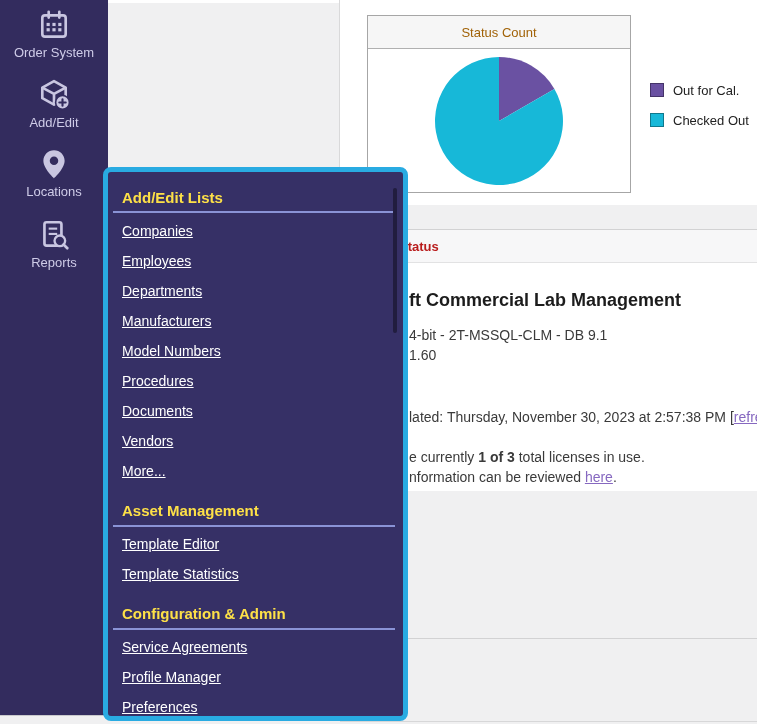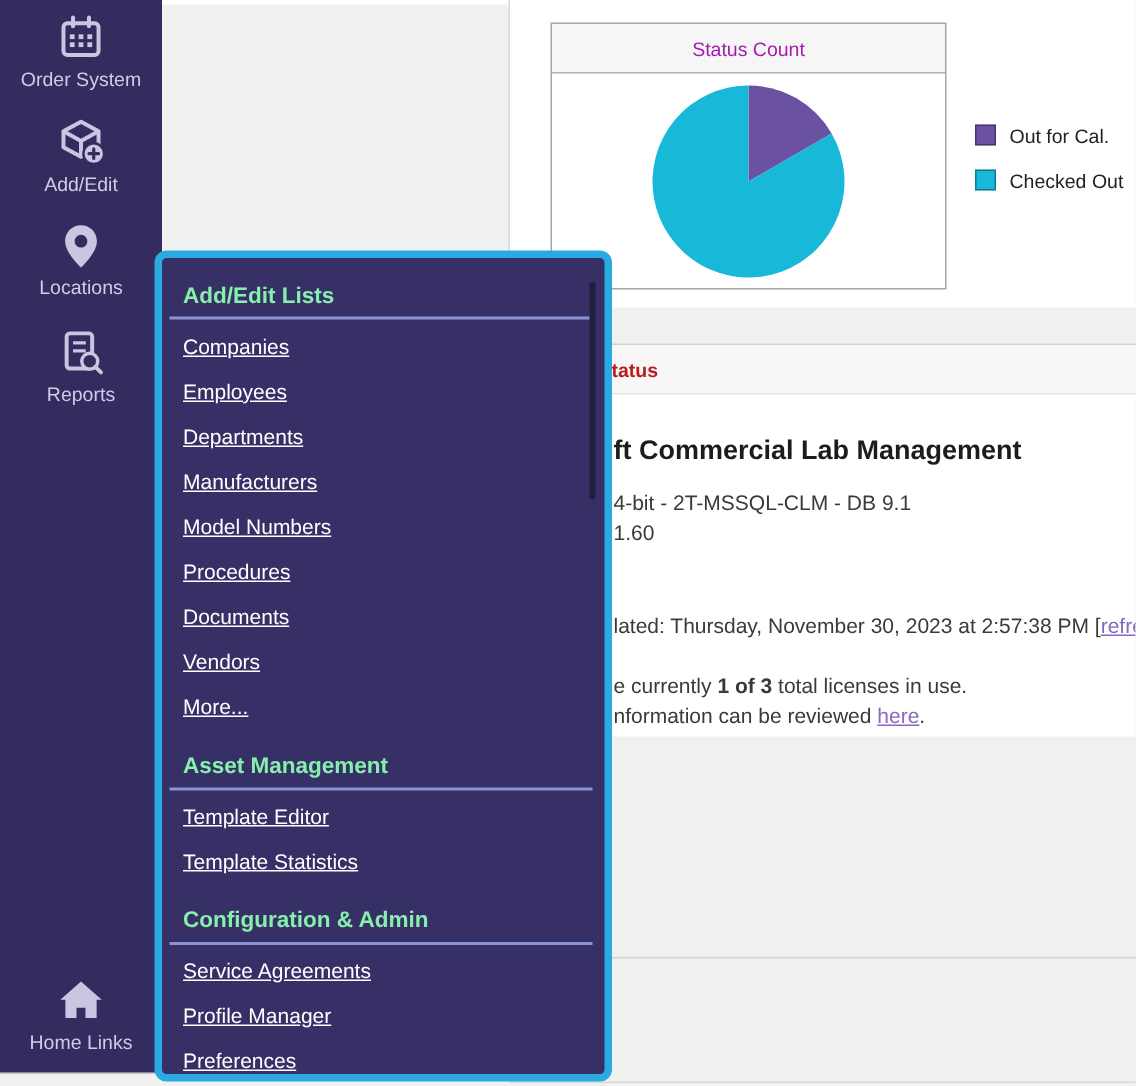--- a/index.html
+++ b/index.html
@@ -12,21 +12,21 @@
   .sb-item { position:absolute; left:0; width:108px; text-align:center; cursor:pointer; }
   .sb-item .icn { display:block; margin:0 auto; width:34px; height:34px; }
   .sb-item .lbl { display:block; margin-top:3px; color:#cfccе8; color:#cfcce8; font-size:13px; }
   .sidebar-bottom-line { left:0; top:715px; width:108px; height:1px; background:#c9c9cc; }
 
   
   .topstrip { left:108px; top:0; width:232px; height:3px; background:#ffffff; }
   .vline { left:339px; top:0; width:1px; height:205px; background:#d9d9da; }
   .chart-panel { left:340px; top:0; width:417px; height:205px; background:#ffffff; }
   .chart-box { position:absolute; left:27px; top:15px; width:264px; height:178px; border:1px solid #a6a6a6; background:#ffffff; }
-  .chart-box-header { height:33px; background:#f6f6f6; border-bottom:1px solid #b0b0b0; text-align:center; line-height:33px; font-size:13px; color:#a21caf; }
+  .chart-box-header { height:33px; background:#f6f6f6; border-bottom:1px solid #b0b0b0; text-align:center; line-height:33px; font-size:13px; color:#a16207; }
   .chart-box-body { height:144px; }
   .legend { position:absolute; left:310px; top:80px; }
   .legend-row { display:flex; align-items:center; height:20px; margin-bottom:10px; white-space:nowrap; }
   .legend-swatch { width:14px; height:14px; margin-right:9px; border:1px solid rgba(0,0,0,0.35); }
   .legend-label { font-size:13px; color:#222222; }
 
   
   .status-header-bar { left:340px; top:229px; width:417px; height:34px; background:#f7f7f8; border-top:1px solid #d2d2d3; border-bottom:1px solid #e2e2e3; }
   .status-header-text { position:absolute; left:59px; top:0; line-height:33px; font-size:13px; font-weight:bold; color:#b91c1c; }
   .status-body { left:340px; top:263px; width:417px; height:228px; background:#ffffff; overflow:hidden; }
@@ -37,21 +37,21 @@
   .it { font-style:italic; }
   .bd { font-weight:bold; }
   a.plink { color:#8668c0; text-decoration:underline; cursor:pointer; }
 
   .hr-638 { left:340px; top:638px; width:417px; height:1px; background:#d2d2d3; }
   .hr-721 { left:340px; top:721px; width:417px; height:1px; background:#d7d7d8; }
 
   
   .popup { left:103px; top:167px; width:305px; height:554px; background:#363066; border:5px solid #29abe2; border-radius:8px; z-index:10; }
   .popup-inner { position:relative; width:100%; height:100%; overflow:hidden; }
-  .pp-header { position:absolute; left:14px; height:18px; font-size:15px; font-weight:bold; color:#86efac; white-space:nowrap; }
+  .pp-header { position:absolute; left:14px; height:18px; font-size:15px; font-weight:bold; color:#fde047; white-space:nowrap; }
   .pp-rule { position:absolute; left:5px; width:282px; height:2px; background:#8a93d6; }
   .pp-link { position:absolute; left:14px; height:18px; font-size:14px; color:#ffffff; text-decoration:underline; white-space:nowrap; cursor:pointer; }
   .pp-scrollthumb { position:absolute; left:285px; top:16px; width:4px; height:145px; background:#211d3f; border-radius:2px; cursor:pointer; }
 </style>
 </head>
 <body>
 
 <aside class="abs sidebar">
 
   <div class="sb-item" style="top:8px;">
@@ -93,26 +93,20 @@
     <svg class="icn" viewBox="0 0 32 32">
       <rect x="7" y="4" width="16" height="22" rx="2" fill="none" stroke="#c9c6e1" stroke-width="2.5"></rect>
       <line x1="11" y1="10" x2="19" y2="10" stroke="#c9c6e1" stroke-width="2"></line>
       <line x1="11" y1="15" x2="19" y2="15" stroke="#c9c6e1" stroke-width="2"></line>
       <circle cx="21.5" cy="21.5" r="5" fill="#332c5e" stroke="#c9c6e1" stroke-width="2.2"></circle>
       <line x1="25" y1="25" x2="28.5" y2="28.5" stroke="#c9c6e1" stroke-width="2.5" stroke-linecap="round"></line>
     </svg>
     <span class="lbl">Reports</span>
   </div>
 
-  <div class="sb-item" style="top:650px;">
-    <svg class="icn" viewBox="0 0 32 32">
-      <path fill="#c9c6e1" d="M16,4 L29,15.5 H25.8 V27 H18.8 V20.5 H13.2 V27 H6.2 V15.5 H3 Z"></path>
-    </svg>
-    <span class="lbl">Home Links</span>
-  </div>
 </aside>
 <div class="abs sidebar-bottom-line"></div>
 
 <div class="abs topstrip"></div>
 <div class="abs vline"></div>
 
 <div class="abs chart-panel">
   <div class="chart-box">
     <div class="chart-box-header">Status Count</div>
     <div class="chart-box-body">

